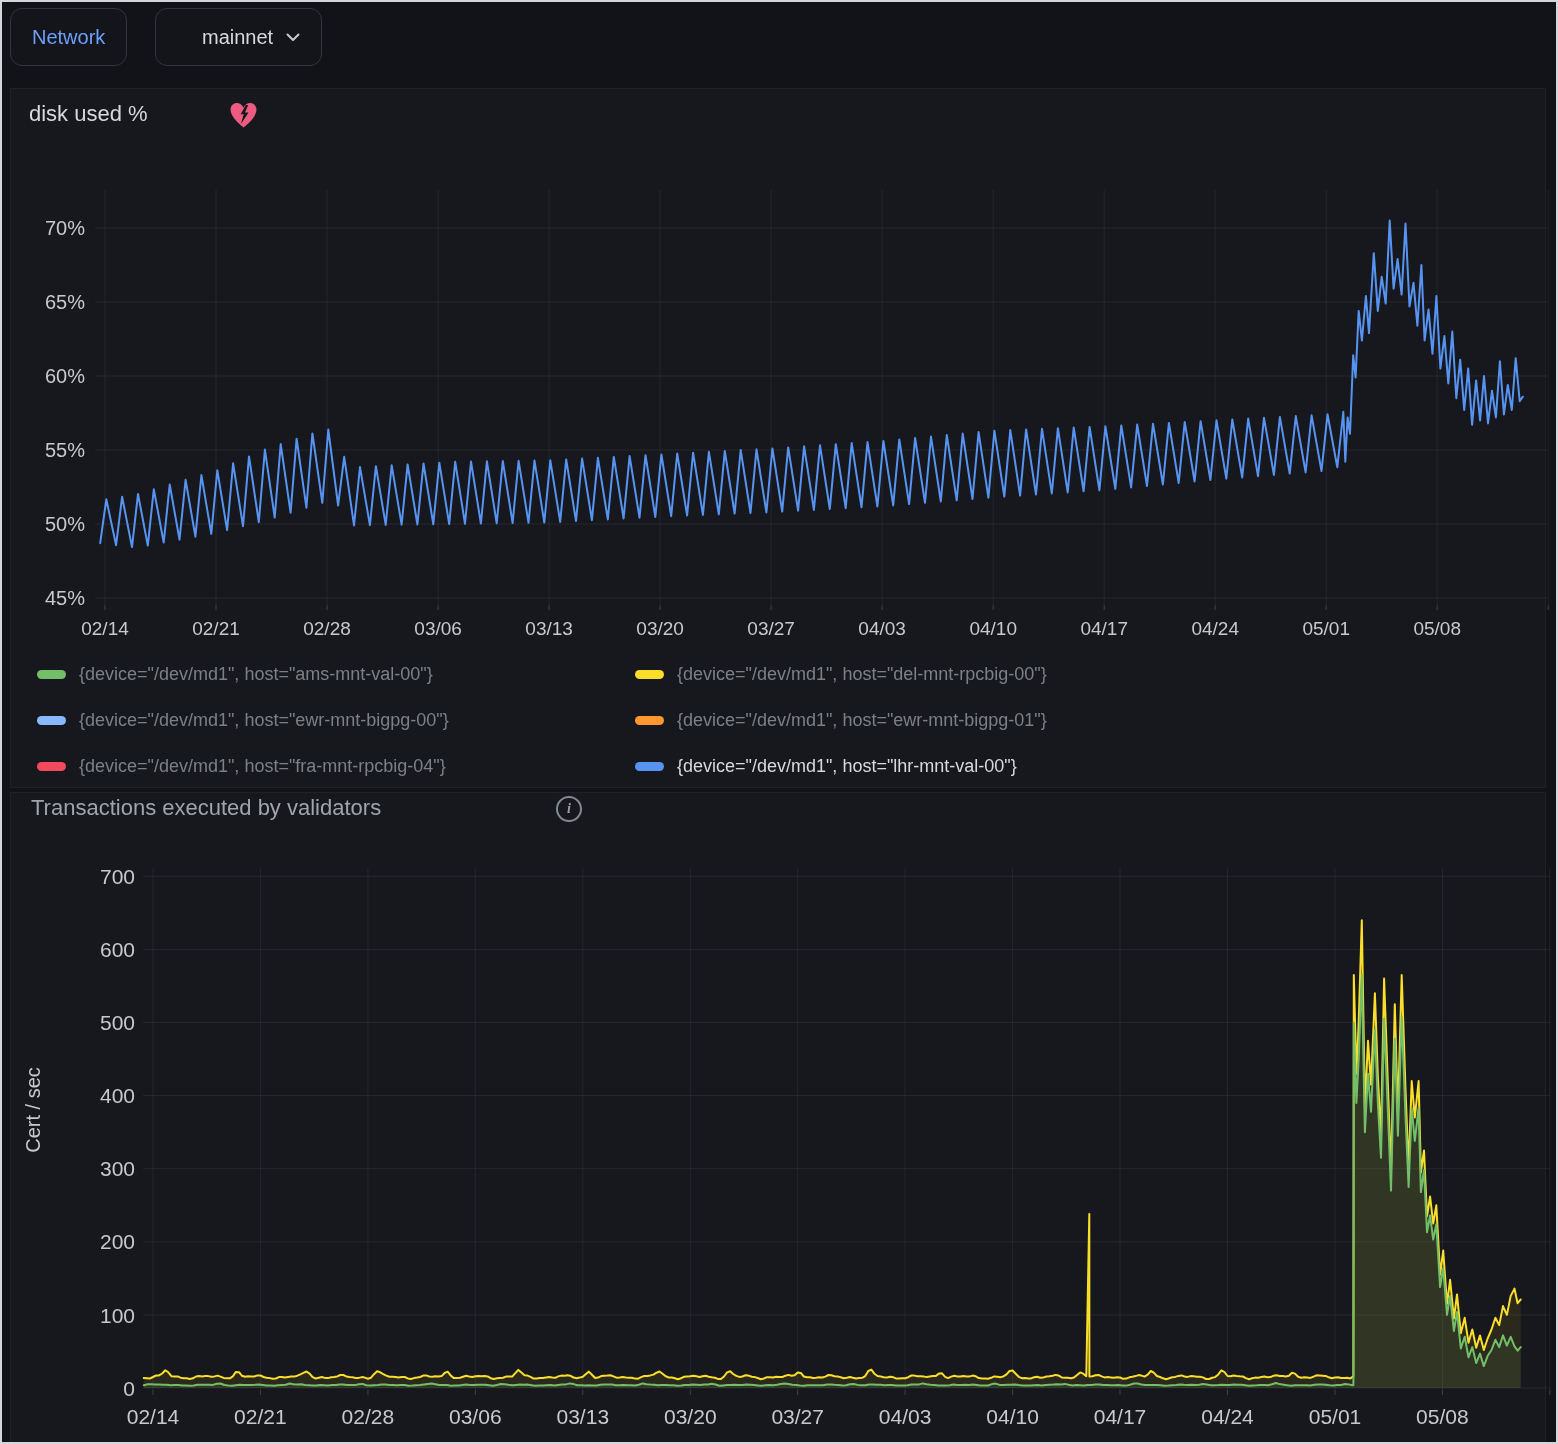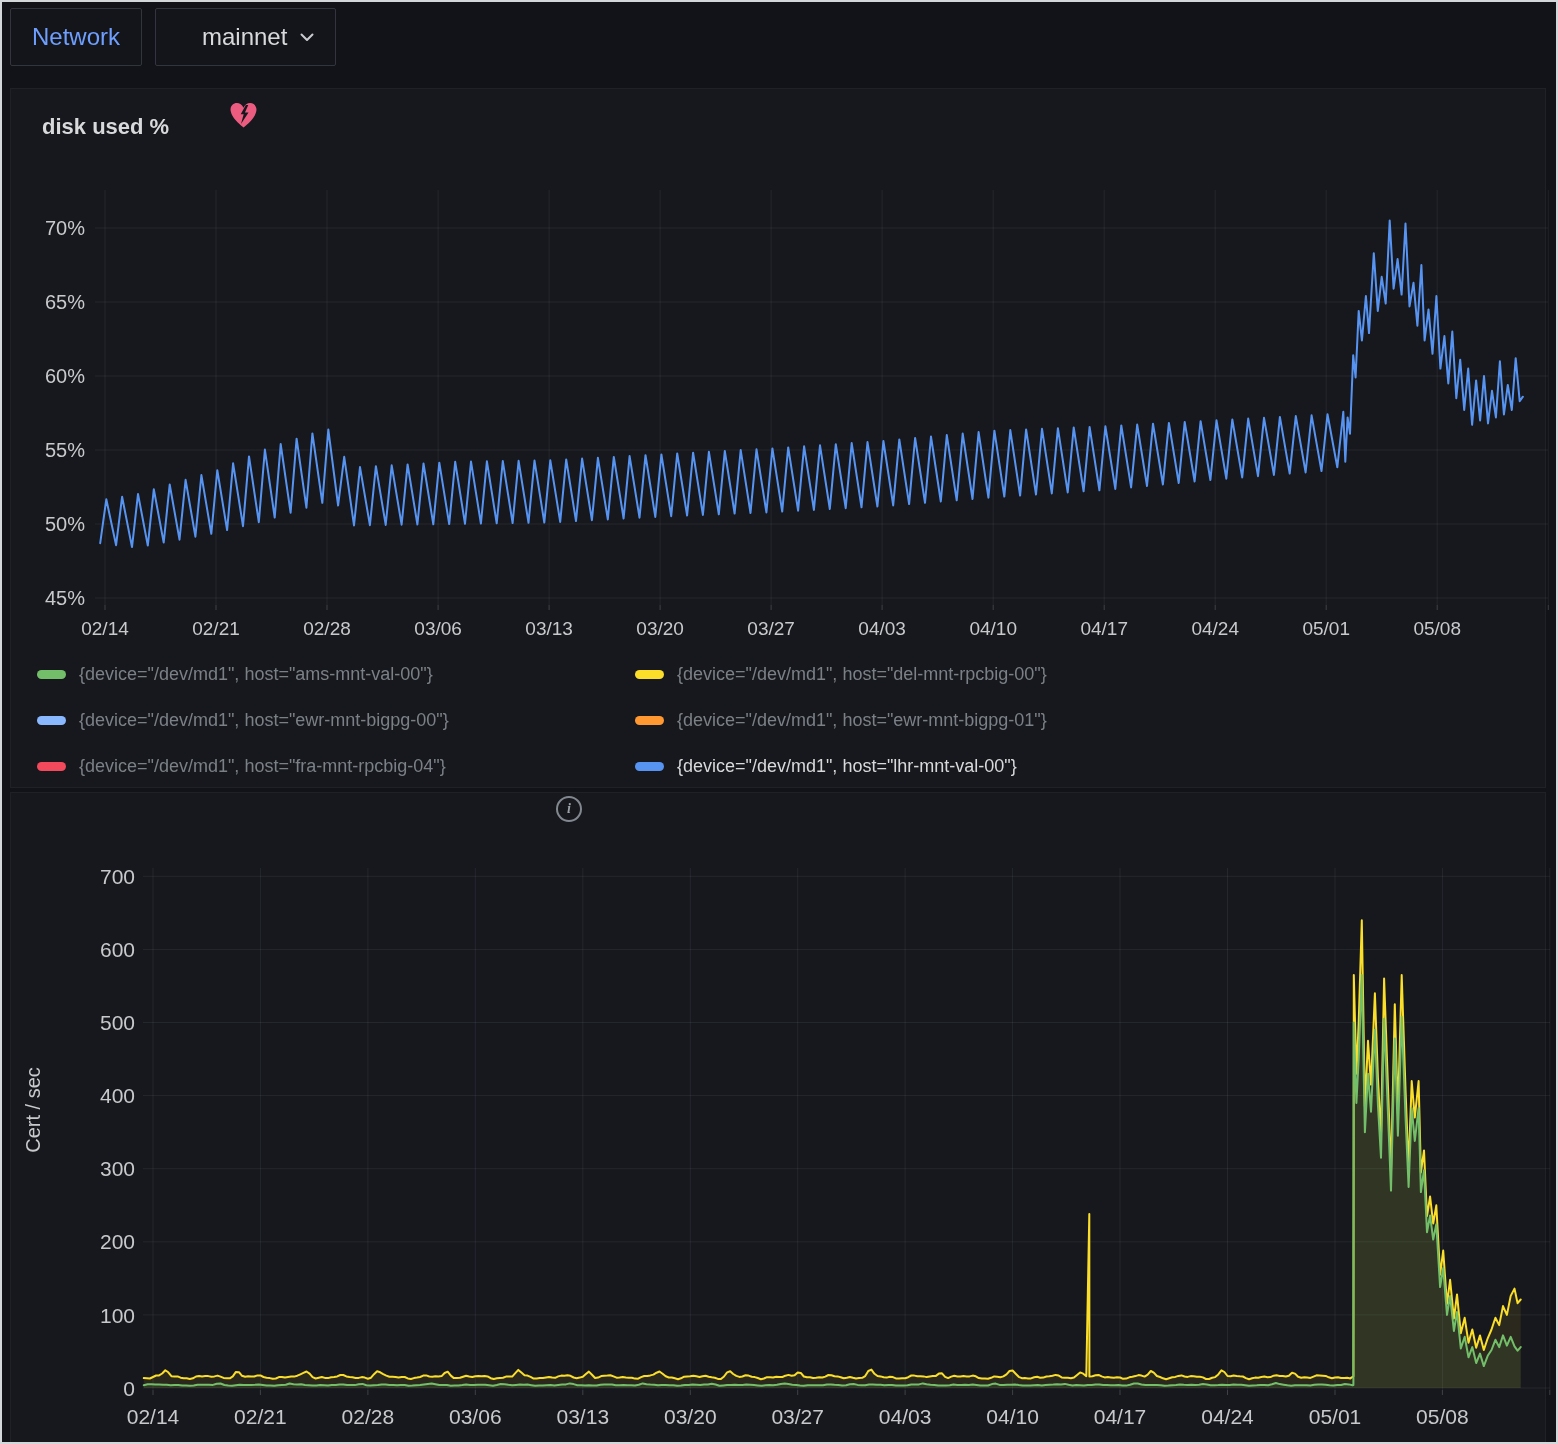--- a/index.html
+++ b/index.html
@@ -5,32 +5,32 @@
   html,body{margin:0;padding:0;background:#e9eaec;}
   .frame{
     position:relative;width:1558px;height:1444px;background:#121318;
     overflow:hidden;font-family:"Liberation Sans",sans-serif;
   }
   .frame::after{content:"";position:absolute;inset:0;border:2px solid #d4d7da;pointer-events:none;z-index:60;}
 
   
   .var-box{
     position:absolute;top:8px;height:58px;box-sizing:border-box;
-    border:1px solid #32353c;border-radius:2px;background:#14151a;
-    display:flex;align-items:center;padding:0 21px;font-size:24px;
+    border:1px solid #32353c;border-radius:12px;background:#14151a;
+    display:flex;align-items:center;padding:0 21px;font-size:20px;
   }
   .label-box{left:10px;color:#6e9fff;font-weight:500;}
   .value-box{left:155px;color:#d8d9da;gap:13px;cursor:pointer;padding-left:46px;}
   .chev svg{display:block;}
 
   
   .panel{position:absolute;left:10px;width:1536px;background:#16181d;border:1px solid #1f2127;box-sizing:border-box;}
   .panel-disk{top:88px;height:700px;}
   .panel-tx{top:792px;height:652px;}
-  .panel h2{position:absolute;margin:13px;font-weight:700;}
+  .panel h2{position:absolute;margin:0;font-weight:400;}
   .panel-disk h2{left:18px;top:12px;font-size:22px;color:#d8d9da;}
   .panel-tx h2{left:20px;top:2px;font-size:22px;color:#9fa5ac;}
   .heart-icon{position:absolute;left:218px;top:13px;width:29px;height:27px;}
   .info-icon{
     position:absolute;left:545px;top:3px;width:22px;height:22px;
     border:2px solid #82888f;border-radius:50%;color:#9aa0a8;
     display:flex;align-items:center;justify-content:center;
     font-size:14px;font-family:"Liberation Serif",serif;font-style:italic;font-weight:700;
     cursor:pointer;
   }
@@ -104,20 +104,21 @@
           <span class="txt">{device="/dev/md1", host="fra-mnt-rpcbig-04"}</span>
         </li>
         <li class="bright">
           <span class="swatch" style="background: rgb(87, 148, 242);"></span>
           <span class="txt">{device="/dev/md1", host="lhr-mnt-val-00"}</span>
         </li>
       </ul>
   </section>
 
   <section class="panel panel-tx">
+    <h2>Transactions executed by validators</h2>
     <span class="info-icon">
       <span>i</span>
     </span>
     <div class="plot-hit" style="left:133px;top:76px;width:1407px;height:522px;"></div>
   </section>
 
   <svg class="chart-svg" id="svg-disk" width="1558" height="1444" viewBox="0 0 1558 1444">
       <line x1="95" x2="1548" y1="598.0" y2="598.0" class="gridline"></line>
       <line x1="95" x2="1548" y1="524.0" y2="524.0" class="gridline"></line>
       <line x1="95" x2="1548" y1="450.0" y2="450.0" class="gridline"></line>

